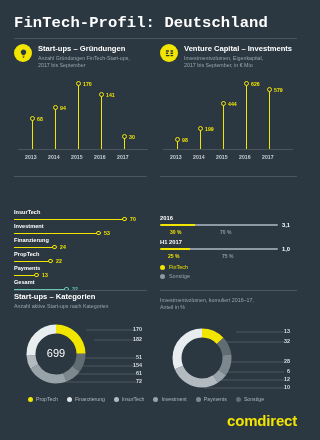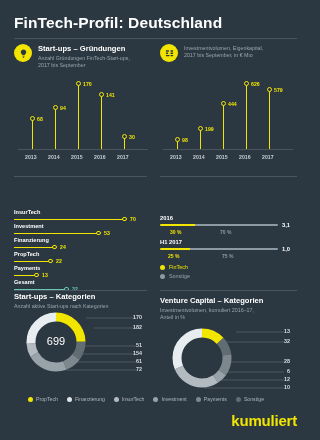--- a/index.html
+++ b/index.html
@@ -8,21 +8,21 @@
     background:#2b3741;
     font-family:"Liberation Sans", sans-serif;
     color:#ffffff;
     -webkit-font-smoothing:antialiased;
   }
   .page{position:relative;width:311px;height:440px;}
 
   
   .main-title{
     position:absolute;left:14px;top:14px;
-    font-size:15.5px;font-weight:bold;letter-spacing:.1px;color:#ffffff;
+    font-size:15.5px;font-weight:bold;letter-spacing:.1px;color:#ffffff;font-family:Liberation Mono, monospace;
   }
   .hr{position:absolute;height:1px;background:#4a555e;}
 
   
   .panel{position:absolute;}
   .panel-head{display:flex;align-items:flex-start;gap:6px;}
   .badge{
     width:18px;height:18px;border-radius:50%;
     background:#f2e500;flex:0 0 18px;
     display:flex;align-items:center;justify-content:center;
@@ -143,20 +143,21 @@
         <svg width="11" height="11" viewBox="0 0 24 24" aria-hidden="true">
           <rect x="4" y="5" width="7" height="3" rx="1" fill="#2b3741"></rect>
           <rect x="4" y="10" width="5" height="3" rx="1" fill="#2b3741"></rect>
           <rect x="4" y="15" width="8" height="3" rx="1" fill="#2b3741"></rect>
           <rect x="14" y="5" width="6" height="3" rx="1" fill="#2b3741"></rect>
           <rect x="14" y="10" width="6" height="3" rx="1" fill="#2b3741"></rect>
           <rect x="14" y="15" width="6" height="3" rx="1" fill="#2b3741"></rect>
         </svg>
       </div>
       <div>
+        <div class="p-title">Venture Capital – Investments</div>
         <div class="p-sub" style="white-space:pre-line;">Investmentvolumen, Eigenkapital,
 2017 bis September, in € Mio</div>
       </div>
     </div>
   </div>
 
   <div class="lolli" style="position:absolute;left:163px;top:80px;width:130px;height:82px;">
     <div>
 
       <div class="stem" style="left:14px;bottom:13px;height:10px;"></div>
@@ -256,21 +257,21 @@
   </div>
 
   <div class="hr" style="left:14px;top:290px;width:133px;"></div>
   <div class="hr" style="left:160px;top:290px;width:137px;"></div>
 
   <div class="panel" style="left:14px;top:292px;width:133px;">
     <div class="p-title">Start-ups – Kategorien</div>
     <div class="p-sub">Anzahl aktive Start-ups nach Kategorien</div>
   </div>
 
-  <div class="donut-wrap" style="left:14px;top:304px;width:133px;height:76px;">
+  <div class="donut-wrap" style="left:14px;top:316px;width:133px;height:76px;">
     <svg width="133" height="76" viewBox="0 0 133 76">
 
       <line x1="72" y1="14" x2="122" y2="14" stroke="#5e686f" stroke-width=".7"></line>
       <line x1="80" y1="24" x2="122" y2="24" stroke="#5e686f" stroke-width=".7"></line>
       <line x1="62" y1="42" x2="122" y2="42" stroke="#5e686f" stroke-width=".7"></line>
       <line x1="58" y1="50" x2="122" y2="50" stroke="#5e686f" stroke-width=".7"></line>
       <line x1="52" y1="58" x2="122" y2="58" stroke="#5e686f" stroke-width=".7"></line>
       <line x1="46" y1="66" x2="122" y2="66" stroke="#5e686f" stroke-width=".7"></line>
       <g transform="translate(42,38)">
 
@@ -285,21 +286,20 @@
     <div class="donut-center" style="left:0;top:31px;width:84px;">699</div>
     <div class="dval" style="left:106px;top:10px;width:22px;">170</div>
     <div class="dval" style="left:106px;top:20px;width:22px;">182</div>
     <div class="dval" style="left:106px;top:38px;width:22px;">51</div>
     <div class="dval" style="left:106px;top:46px;width:22px;">154</div>
     <div class="dval" style="left:106px;top:54px;width:22px;">61</div>
     <div class="dval" style="left:106px;top:62px;width:22px;">72</div>
   </div>
 
   <div class="panel" style="left:160px;top:296px;width:140px;">
-    <div class="p-title">Venture Capital – Kategorien</div>
     <div class="p-sub" style="white-space:pre-line;">Investmentvolumen, kumuliert 2016–17,
 Anteil in %</div>
   </div>
 
   <div class="donut-wrap" style="left:160px;top:320px;width:137px;height:76px;">
     <svg width="137" height="76" viewBox="0 0 137 76">
       <line x1="76" y1="12" x2="124" y2="12" stroke="#5e686f" stroke-width=".7"></line>
       <line x1="66" y1="22" x2="124" y2="22" stroke="#5e686f" stroke-width=".7"></line>
       <line x1="64" y1="42" x2="124" y2="42" stroke="#5e686f" stroke-width=".7"></line>
       <line x1="58" y1="52" x2="124" y2="52" stroke="#5e686f" stroke-width=".7"></line>
@@ -343,15 +343,15 @@
     <div class="lg-item">
       <span class="lg-dot" style="background:#7d878e;"></span>
       <span class="lg-txt">Payments</span>
     </div>
     <div class="lg-item">
       <span class="lg-dot" style="background:#626c73;"></span>
       <span class="lg-txt">Sonstige</span>
     </div>
   </div>
 
-  <div class="brand">kumuliert</div>
+  <div class="brand">comdirect</div>
 
 </div>
 
 </body></html>

